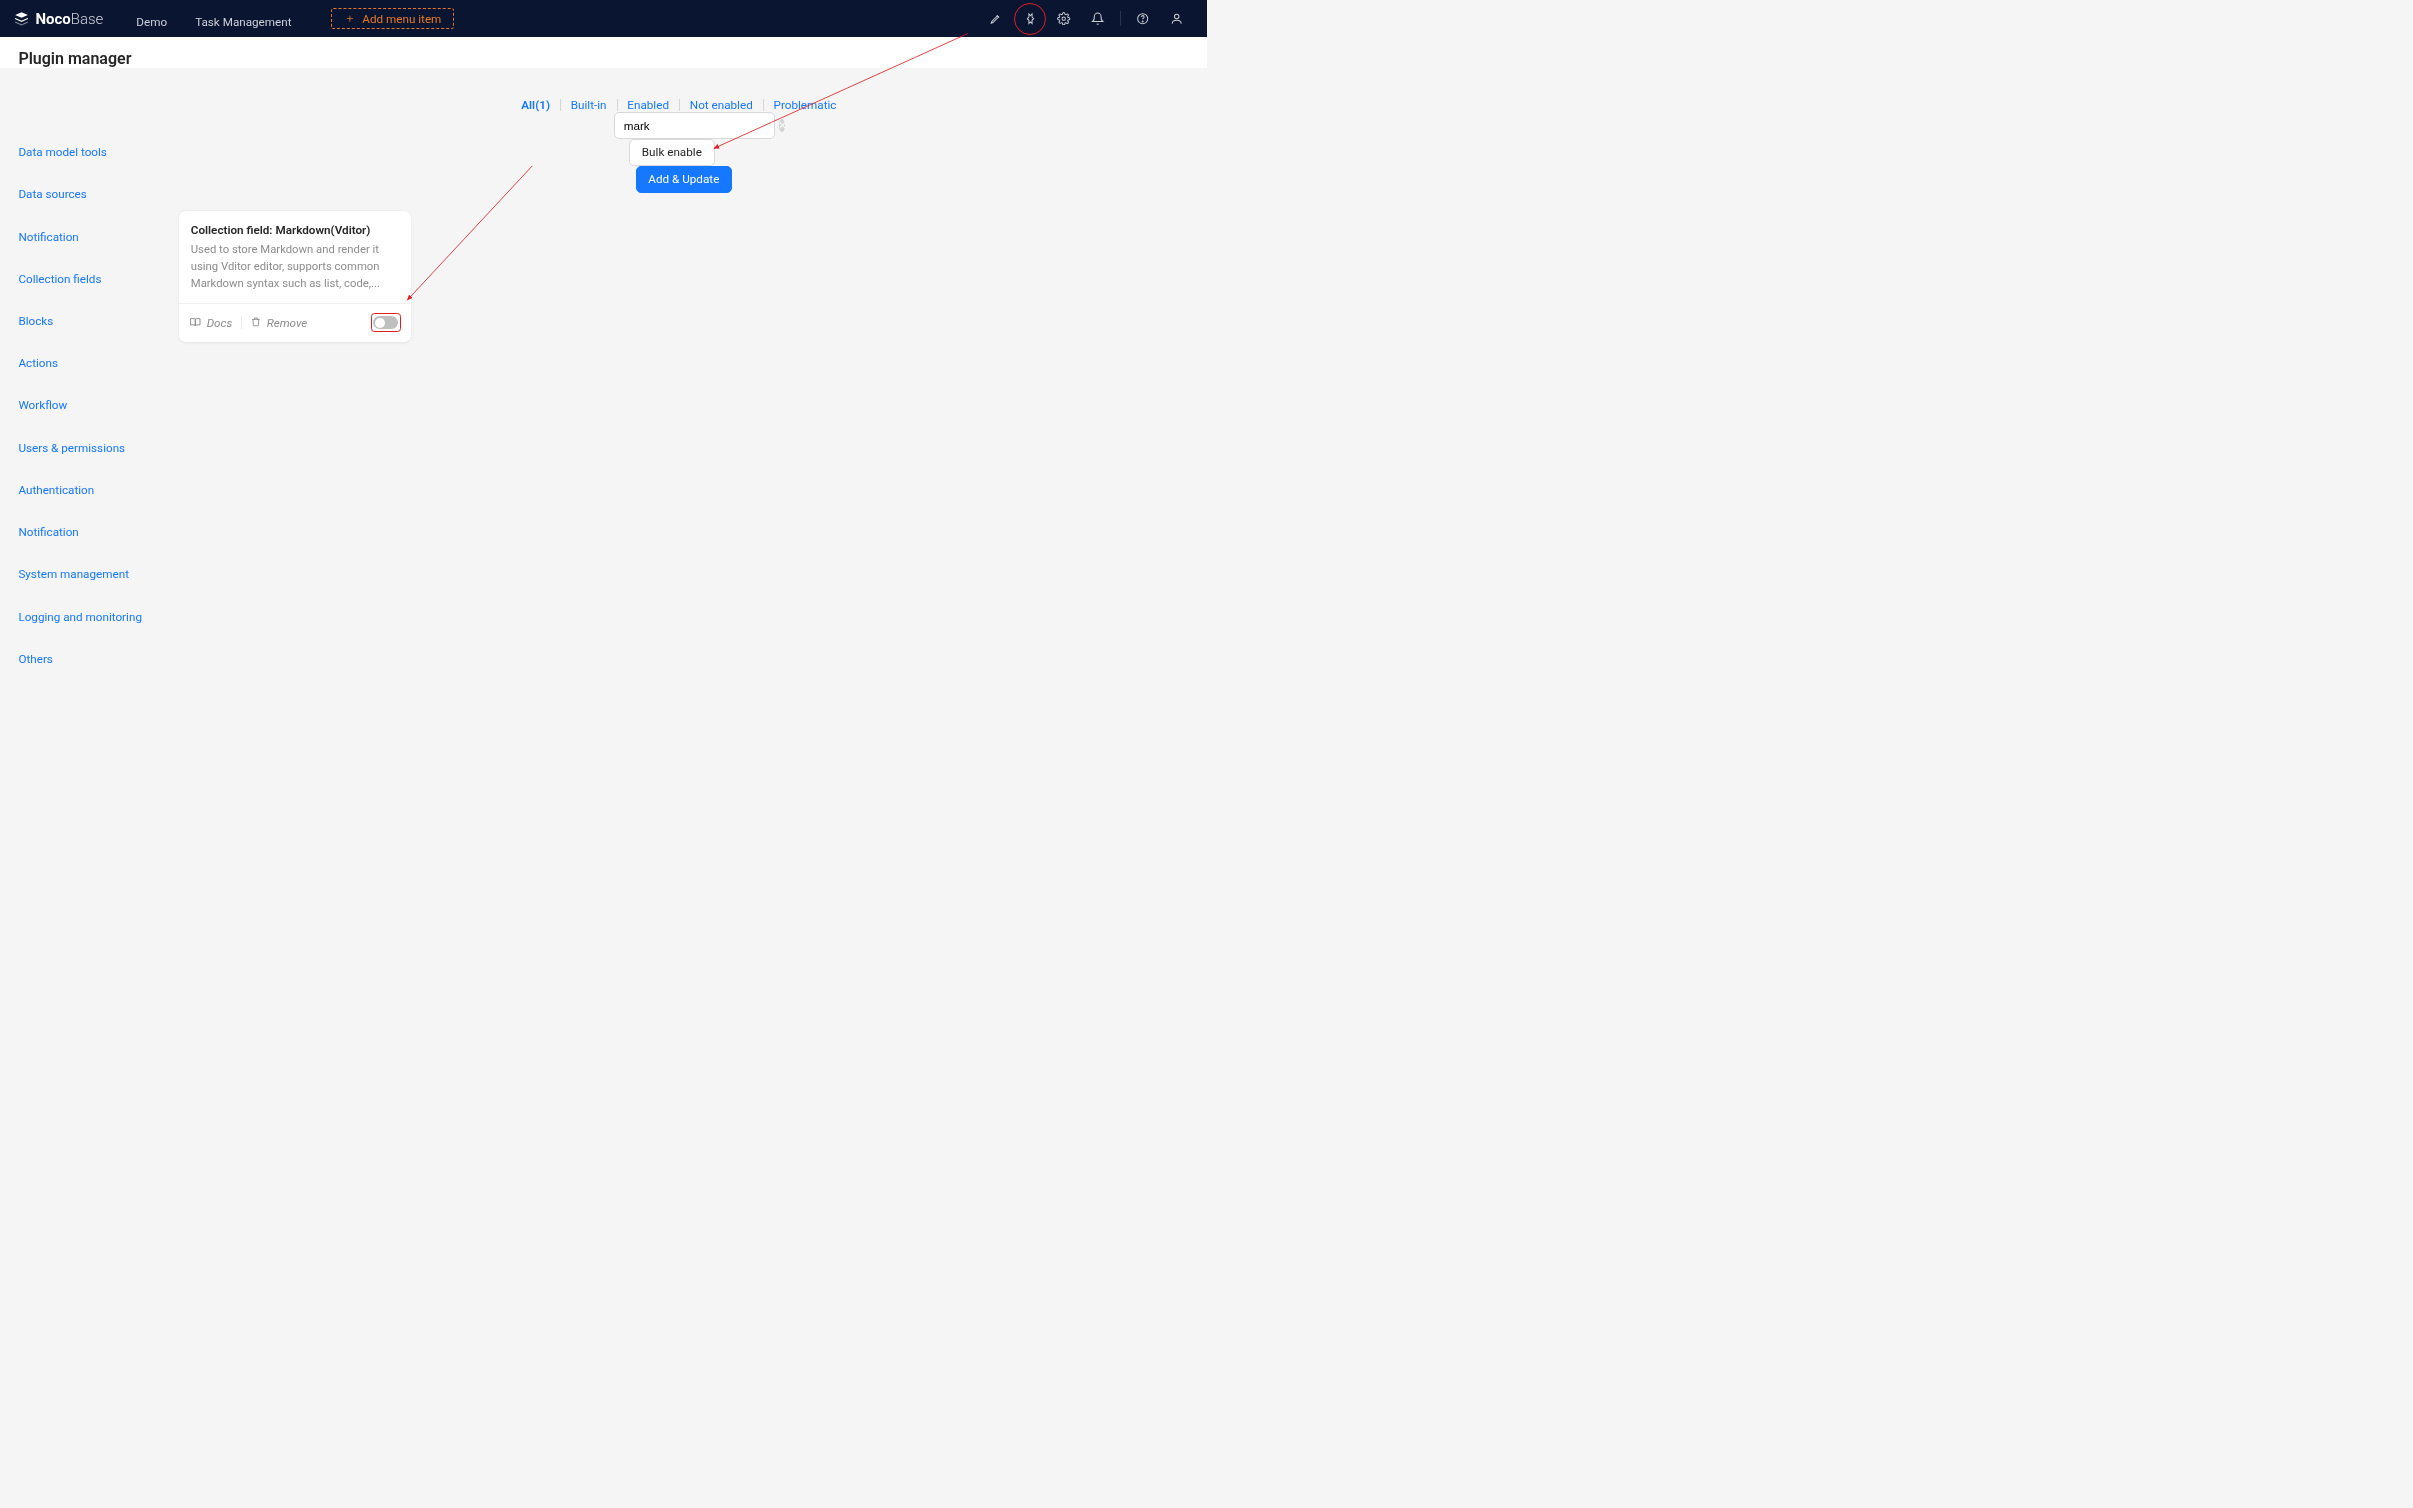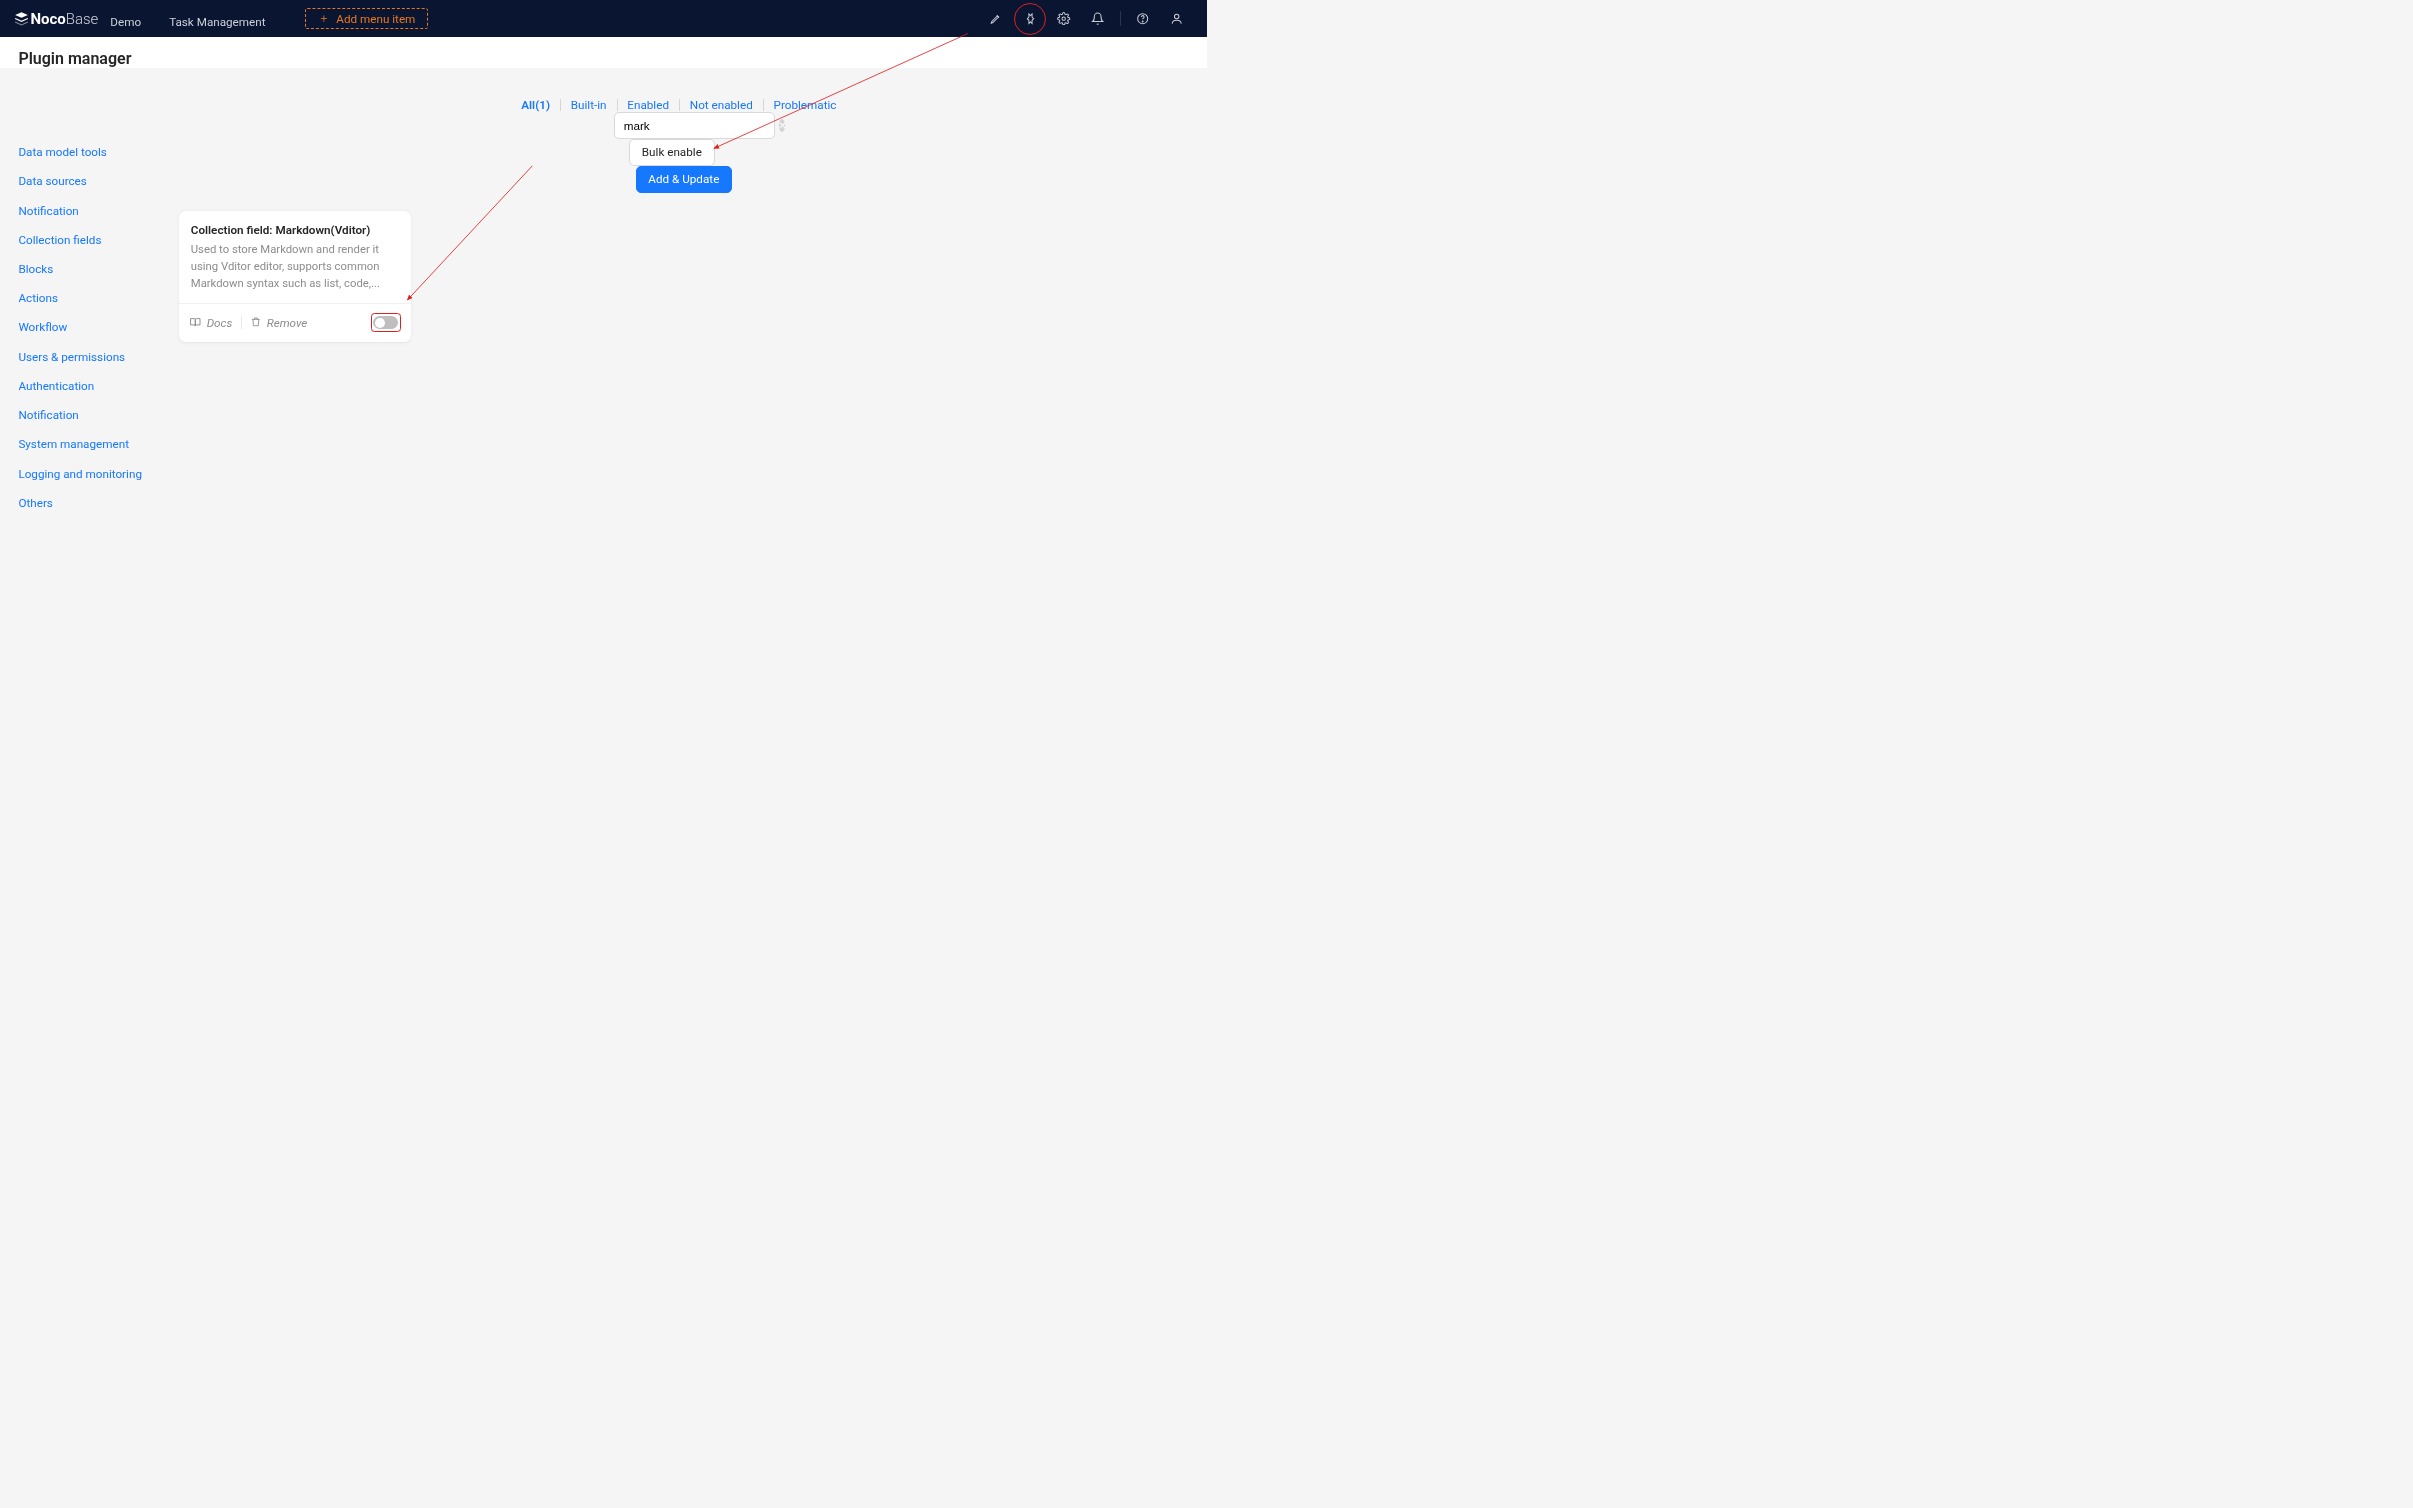--- a/index.html
+++ b/index.html
@@ -19,21 +19,22 @@
     height: 37px;
     background: #0a1531;
     display: flex;
     align-items: center;
     padding: 0 13.4px;
     color: #fff;
   }
   .logo {
     display: flex;
     align-items: flex-start;
-    margin-right: 12px;
+    gap: 5px;
+    margin-right: 33px;
     font-size: 15px;
   }
   .logo-mark svg { display:block; }
   .logo-text { font-weight:400; }
   .logo-text .bold { font-weight:700; }
   .logo-text .light { font-weight:300; color:#d0d3db; }
   .nav-items { display:flex; align-items:flex-end; gap: 28px; }
   .nav-item { color: #ccd0d9; cursor: pointer; }
   .add-menu {
     display:flex; align-items:center; gap:6.7px;
@@ -76,21 +77,21 @@
   .tab.active { color:#1677ff; }
   .tab.active::after {
     content:""; position:absolute; left:0; right:0; bottom:-0.8px; height:1.7px; background:#1677ff;
   }
 
   
   .main {
     display:flex; padding:18.4px;
   }
   .sidebar {
-    width:149px; display:flex; flex-direction:column; gap:9px; padding-top:45px;
+    width:149px; display:flex; flex-direction:column; gap:22px; padding-top:45px;
   }
   .sidebar .cat {
     color:#1677ff; cursor:pointer; font-size:11.7px; line-height:1.3;
     padding:2.5px 0;
   }
 
   .content { flex:1; display:flex; flex-direction:column; margin-left:11.7px; }
 
   
   .filter-bar { display:flex; align-items:center;flex-direction:column; }

